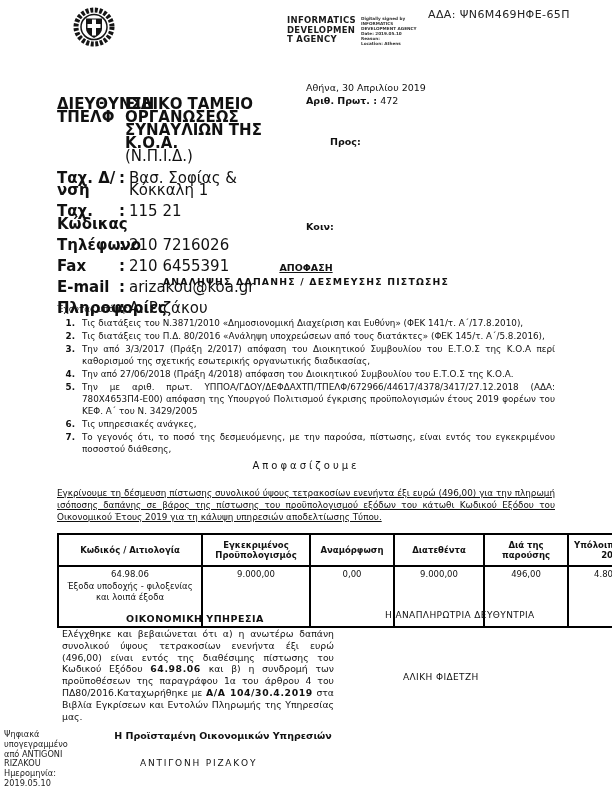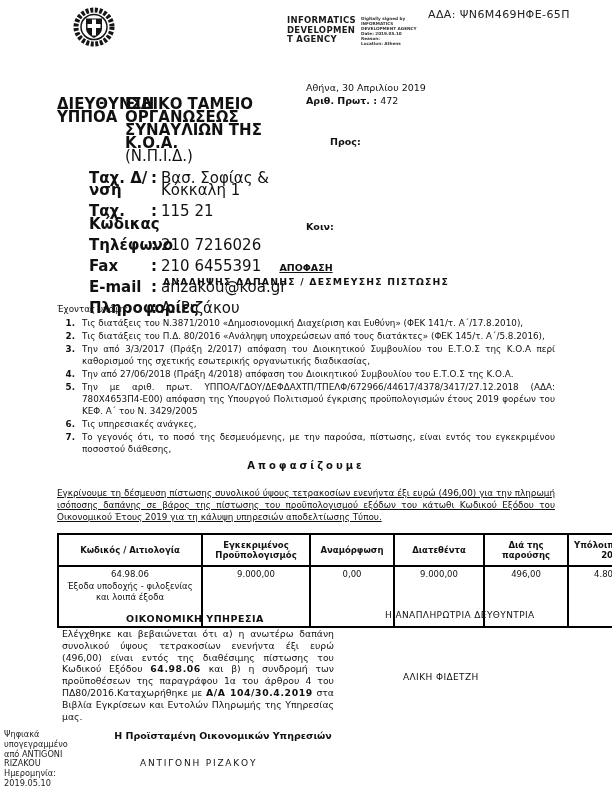--- a/index.html
+++ b/index.html
@@ -19,34 +19,34 @@
   .date-block{top:81px;left:306px;font-size:9.5px;line-height:13px;}
   .date-block b{font-weight:bold;}
   .to-label{top:136px;left:306px;font-size:9.5px;font-weight:bold;padding-left:24px;}
   .cc-label{top:221px;left:306px;font-size:9.5px;font-weight:bold;}
   
   .contact{top:98px;left:57px;width:240px;font-size:15px;}
   .dept{display:flex;}
   .dept-labels{width:68px;font-weight:bold;line-height:13px;}
   .dept-values{line-height:13px;}
   .dept-values .bold{font-weight:bold;}
-  .c-row{display:flex;margin-top:8.5px;line-height:12.5px;margin-left:32px;}
+  .c-row{display:flex;margin-top:8.5px;line-height:12.5px;}
   .c-label{width:62px;font-weight:bold;flex:0 0 62px;}
   .c-colon{width:10px;font-weight:bold;flex:0 0 10px;}
   .c-value{flex:1;}
   
   .bodyflow{top:262px;left:57px;width:498px;font-size:8.8px;line-height:12px;}
   .dec-title{text-align:center;font-weight:bold;font-size:9.5px;text-decoration:underline;}
   .dec-subtitle{text-align:center;font-weight:bold;font-size:9.3px;letter-spacing:1.2px;margin-top:2px;}
   .having{margin-top:15px;}
   .plist{margin-top:2px;}
   .pitem{display:flex;margin-top:1px;}
   .pnum{flex:0 0 18px;text-align:right;font-weight:bold;padding-right:7px;}
   .ptext{flex:1;text-align:justify;}
-  .decide-head{text-align:center;font-weight:bold;font-size:10px;letter-spacing:3px;margin-top:5px;}
+  .decide-head{text-align:center;font-weight:normal;font-size:10px;letter-spacing:3px;margin-top:5px;}
   .decide-par{margin-top:15px;text-align:justify;text-decoration:underline;}
   
   table.grid{border-collapse:collapse;width:602px;margin-top:10px;table-layout:fixed;}
   table.grid th,table.grid td{border:2px solid #000;padding:2px 3px;font-size:8.5px;}
   table.grid th{font-weight:bold;text-align:center;vertical-align:middle;height:26px;line-height:10.5px;}
   table.grid td{text-align:center;vertical-align:top;height:55px;line-height:11.5px;}
   
   .fin-title{top:613px;left:95px;width:200px;text-align:center;font-size:9.5px;font-weight:bold;letter-spacing:.5px;}
   .fin-par{top:628px;left:62px;width:272px;font-size:9.3px;line-height:11.8px;text-align:justify;}
   .fin-par b{font-weight:bold;letter-spacing:.6px;}
@@ -98,21 +98,21 @@
     </div>
   </div>
 
   <div class="abs to-label">Προς:</div>
   <div class="abs cc-label">Κοιν:</div>
 
   <div class="abs contact">
     <div class="dept">
       <div class="dept-labels">
         <div>ΔΙΕΥΘΥΝΣΗ</div>
-        <div>ΥΠΠΟΑ</div>
+        <div>ΤΠΕΛΦ</div>
       </div>
       <div class="dept-values">
         <div class="bold">ΕΙΔΙΚΟ ΤΑΜΕΙΟ</div>
         <div class="bold">ΟΡΓΑΝΩΣΕΩΣ</div>
         <div class="bold">ΣΥΝΑΥΛΙΩΝ ΤΗΣ Κ.Ο.Α.</div>
         <div>(Ν.Π.Ι.Δ.)</div>
       </div>
     </div>
 
     <div class="c-row">

